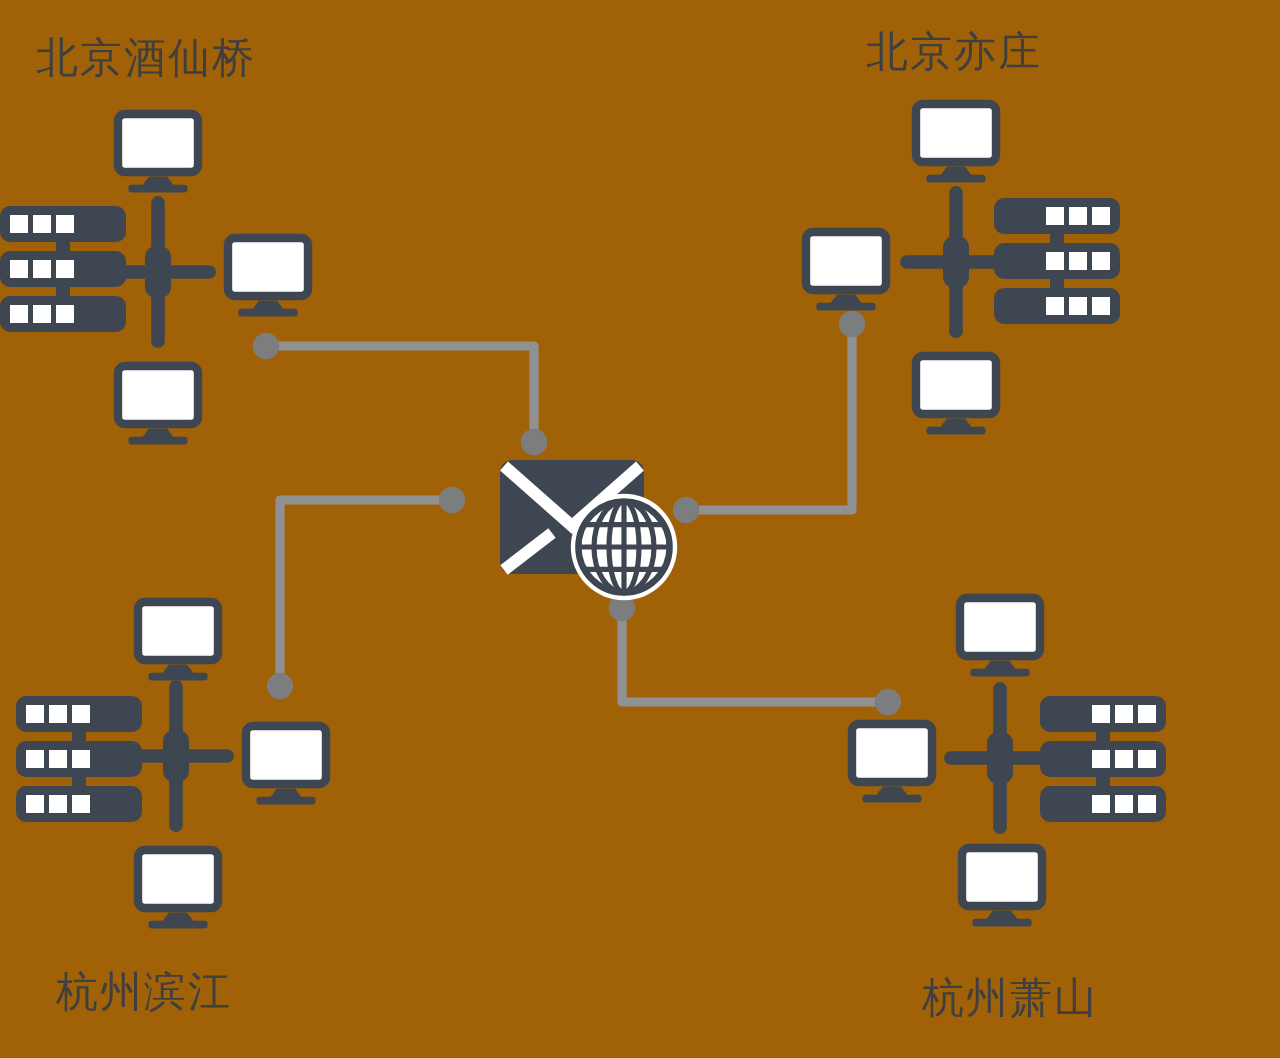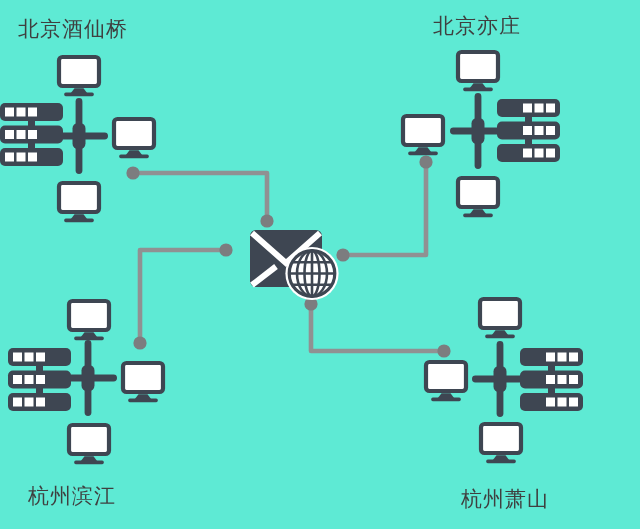--- a/index.html
+++ b/index.html
@@ -5,21 +5,21 @@
   html, body {
     margin: 0;
     padding: 0;
     background: #ffffff;
     font-family: "Liberation Sans", sans-serif;
   }
   .canvas {
     position: relative;
     width: 640px;
     height: 529px;
-    background: #5eead4;
+    background: #a16207;
     overflow: hidden;
   }
   svg { display: block; }
   .cluster-label {
     font-family: "Liberation Sans", sans-serif;
     font-size: 21px;
     fill: #3f3f3f;
     letter-spacing: 1px;
   }
 </style>

